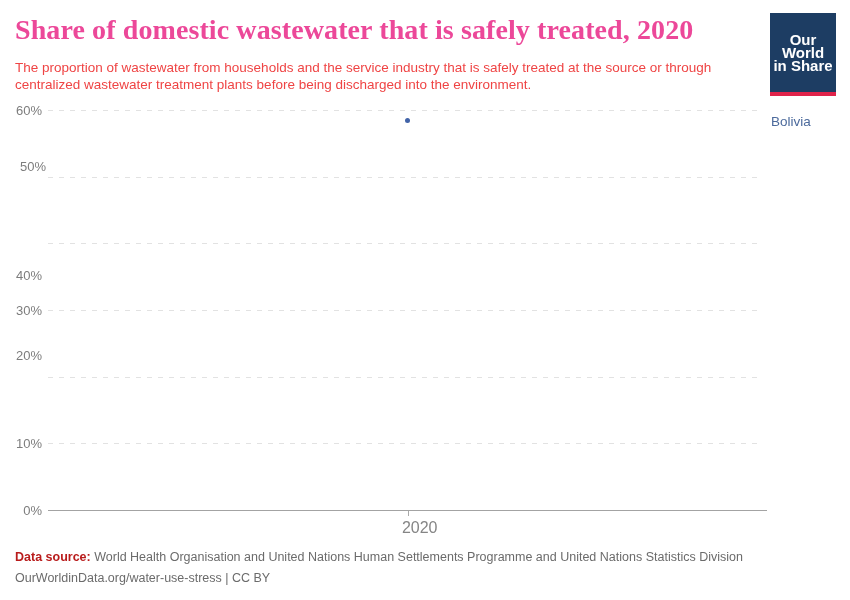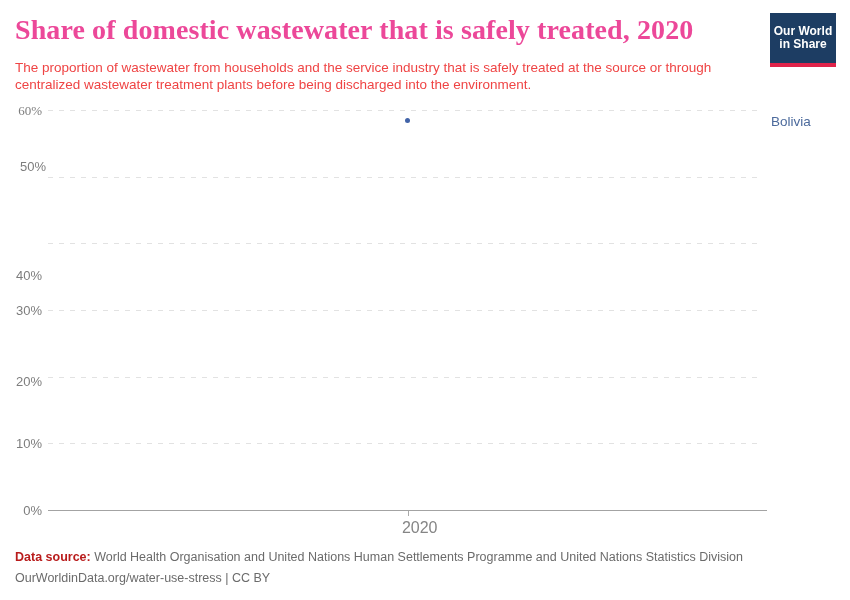--- a/index.html
+++ b/index.html
@@ -37,24 +37,24 @@
     position: absolute;
     left: 770px;
     top: 13px;
     width: 66px;
     cursor: pointer;
   }
   .logo-inner {
     background: #1d3d63;
     color: #ffffff;
     text-align: center;
-    font-size: 12px;
+    font-size: 15px;
     font-weight: 700;
     line-height: 13px;
-    padding: 12px 2px;
+    padding: 20px 2px;
   }
   .logo-inner span { display: block; }
   .logo-bar { height: 4px; background: #e0234a; }
   #plot { position: absolute; inset: 0; }
   .gridline { position: absolute; height: 1px;
     background-image: repeating-linear-gradient(90deg, #e2e2e2 0 5px, transparent 5px 11px); }
   .axisline { position: absolute; height: 1px; background: #a3a3a3; }
   .ytick-label {
     position: absolute; left: 0; width: 42px;
     text-align: right; font-size: 13px; color: #7d7d7d;
@@ -92,29 +92,29 @@
     </div>
     <div class="logo-bar"></div>
   </div>
 
   <div id="plot">
       <div class="axisline" style="left: 48px; top: 510px; width: 719px;"></div>
       <div class="ytick-label" style="top: 503px;">0%</div>
       <div class="gridline" style="left: 48px; top: 443.333px; width: 714px;"></div>
       <div class="ytick-label" style="top: 436.333px; text-align: right;">10%</div>
       <div class="gridline" style="left: 48px; top: 376.667px; width: 714px;"></div>
-      <div class="ytick-label" style="top: 374px;">20%</div>
+      <div class="ytick-label" style="top: 348px;">20%</div>
       <div class="gridline" style="left: 48px; top: 310px; width: 714px;"></div>
       <div class="ytick-label" style="top: 303px;">30%</div>
       <div class="gridline" style="left: 48px; top: 243.333px; width: 714px;"></div>
       <div class="ytick-label" style="top: 236.333px; margin-top: 32px;">40%</div>
       <div class="gridline" style="left: 48px; top: 176.667px; width: 714px;"></div>
       <div class="ytick-label" style="top: 159px; padding-left: 20px;">50%</div>
       <div class="gridline" style="left: 48px; top: 110px; width: 714px;"></div>
-      <div class="ytick-label" style="top: 103px; font-family: Liberation Serif, serif;">60%</div>
+      <div class="ytick-label" style="top: 103px;">60%</div>
       <div class="xtick-mark" style="left: 407.5px; top: 511px;"></div>
       <div class="xtick-label" style="left: 377.5px; top: 519px;">2020</div>
       <div class="data-point" style="left: 405px; top: 118.167px; width: 5px; height: 5px; background: rgb(65, 99, 168);"></div>
       <div class="entity-label" style="left: 771px; top: 113.667px; color: rgb(76, 106, 156);">Bolivia</div>
     </div>
 
   <div class="chart-footer">
     <div><b>Data source:</b><span> World Health Organisation and United Nations Human Settlements Programme and United Nations Statistics Division</span></div>
     <div>OurWorldinData.org/water-use-stress | CC BY</div>
   </div>

